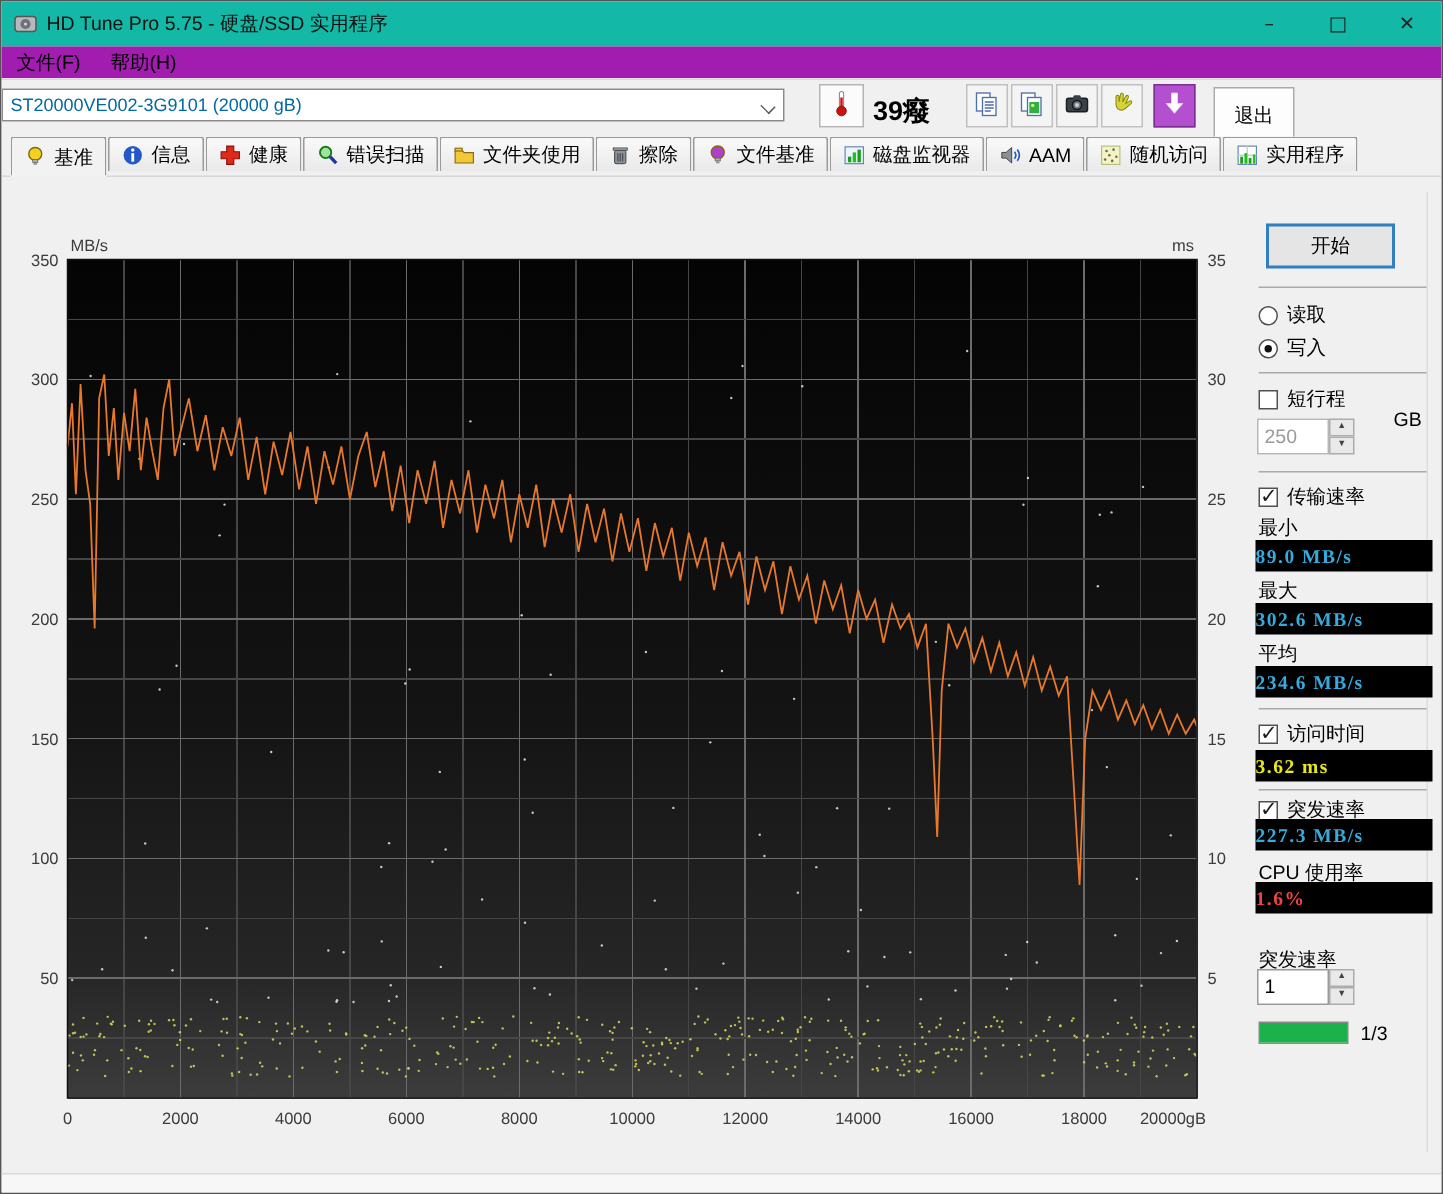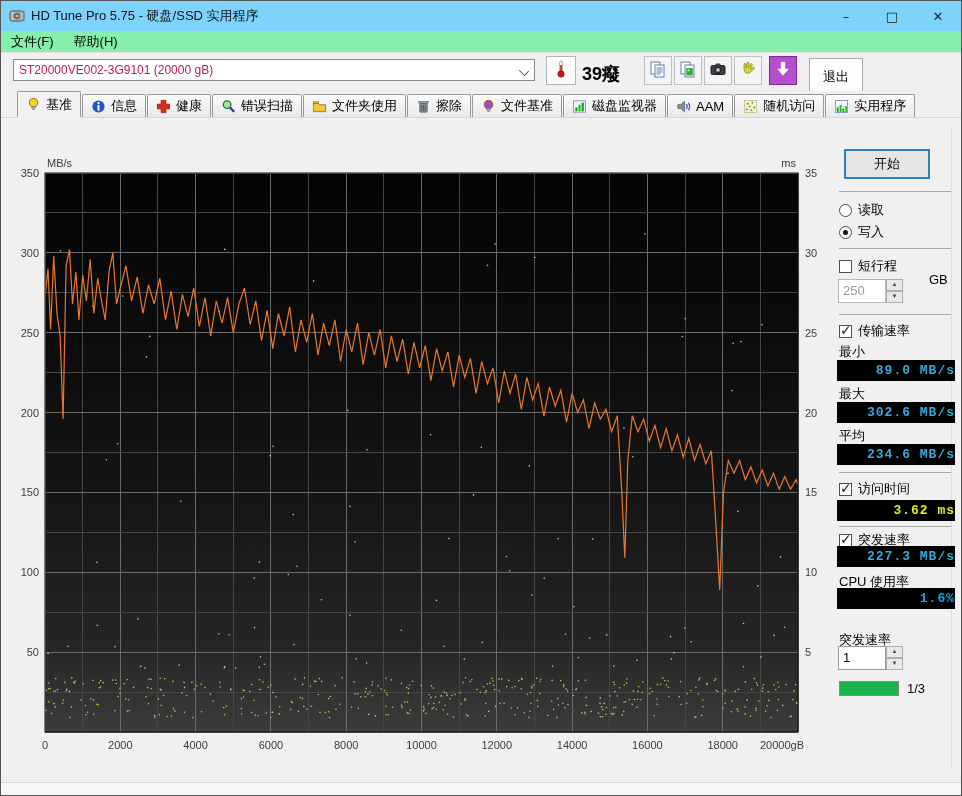--- a/index.html
+++ b/index.html
@@ -1,42 +1,42 @@
 <!DOCTYPE html>
 <html><head>
 <meta charset="utf-8">
 <style>
   * { margin:0; padding:0; box-sizing:border-box; }
   html,body { width:962px; height:796px; }
   body { font-family:"Liberation Sans","DejaVu Sans",sans-serif; font-size:13px; color:#000; background:#f0f0f0; }
   .win { position:relative; width:962px; height:796px; background:#f0f0f0; border:1px solid #555; overflow:hidden; }
 
   
-  .titlebar { position:absolute; left:0; top:0; width:100%; height:30px; background:#7dd3fc; display:flex; align-items:center; }
+  .titlebar { position:absolute; left:0; top:0; width:100%; height:30px; background:#14b8a6; display:flex; align-items:center; }
   .titlebar .appicon { margin:0 6px 0 8px; width:16px; height:16px; }
   .titlebar .title { font-size:13px; color:#111; }
   .caption-btns { position:absolute; right:0; top:0; height:30px; display:flex; }
   .cap-btn { width:46px; height:30px; display:flex; align-items:center; justify-content:center; font-size:13px; color:#222; font-family:"DejaVu Sans",sans-serif; }
 
   
-  .menubar { position:absolute; left:0; top:30px; width:100%; height:22px; background:#86efac; border-bottom:1px solid #e2e2e2; display:flex; align-items:center; }
+  .menubar { position:absolute; left:0; top:30px; width:100%; height:22px; background:#a21caf; border-bottom:1px solid #e2e2e2; display:flex; align-items:center; }
   .menu-item { padding:2px 10px; font-size:13px; }
 
   
   .toolbar { position:absolute; left:0; top:52px; width:100%; height:38px; background:#f0f0f0; }
-  .drive-select { position:absolute; left:12px; top:6px; width:522px; height:22px; background:#fff; border:1px solid #8a8a8a; font-size:12px; line-height:20px; padding-left:5px; color:#be185d; font-family:"Liberation Sans",sans-serif; }
+  .drive-select { position:absolute; left:0; top:6px; width:522px; height:22px; background:#fff; border:1px solid #8a8a8a; font-size:12px; line-height:20px; padding-left:5px; color:#0369a1; font-family:"Liberation Sans",sans-serif; }
   .drive-select .chev { position:absolute; right:6px; top:7px; width:8px; height:8px; border-right:1.5px solid #555; border-bottom:1.5px solid #555; transform:rotate(45deg) scale(1,0.8); }
   .temp-btn { position:absolute; left:545px; top:3px; width:30px; height:29px; background:#fbfbfb; border:1px solid #b5b5b5; display:flex; align-items:center; justify-content:center; }
   .temp-text { position:absolute; left:581px; top:9px; font-weight:bold; font-size:18px; }
   .tool-btn { position:absolute; top:3px; width:28px; height:29px; background:#f4f4f4; border:1px solid #c0c0c0; display:flex; align-items:center; justify-content:center; }
   .tool-btn.purple { background:#b44fd0; border:1px solid #7a2f92; }
   .exit-btn { position:absolute; left:808px; top:5px; width:54px; height:38px; background:#fdfdfd; border:1px solid #aaaaaa; font-size:13px; display:flex; align-items:center; justify-content:center; }
 
   
-  .tabbar { position:absolute; left:0; top:90px; width:100%; height:27px; background:#f0f0f0; border-bottom:1px solid #d6d6d6; padding-left:16px; display:flex; align-items:flex-end; }
+  .tabbar { position:absolute; left:0; top:90px; width:100%; height:27px; background:#f0f0f0; border-bottom:1px solid #d6d6d6; padding-left:6px; display:flex; }
   .tab { display:inline-flex; align-items:center; gap:5px; height:23px; padding:0 8px; border:1px solid #9a9a9a; border-bottom:none; border-radius:2px 2px 0 0; background:linear-gradient(#fafafa,#e9e9e9); font-size:13px; margin-right:1px; }
   .tab.active { height:26px; background:#f2f2f2; position:relative; z-index:2; box-shadow:0 1px 0 #f2f2f2; }
   .tab .ticon { width:15px; height:15px; display:inline-block; }
 
   
   .content { position:absolute; left:0; top:117px; width:100%; height:664px; background:#f0f0f0; }
   #chart-svg { position:absolute; left:0; top:13px; }
   .vline { position:absolute; left:950px; top:10px; width:1px; height:640px; background:#dcdcdc; }
 
   
@@ -46,23 +46,23 @@
   .ctl { position:absolute; left:8px; display:flex; align-items:center; gap:6px; }
   .rb { width:13px; height:13px; border:1px solid #505050; border-radius:50%; background:#fff; position:relative; flex:none; }
   .rb.on::after { content:""; position:absolute; left:3px; top:3px; right:3px; bottom:3px; border-radius:50%; background:#111; }
   .cb { width:13px; height:13px; border:1px solid #505050; background:#fff; position:relative; flex:none; }
   .cb.on::after { content:"\2713"; position:absolute; left:0px; top:-4px; font-size:14px; font-weight:bold; color:#1a1a1a; }
   .spinbox { position:absolute; display:flex; }
   .spin-val { width:48px; height:24px; border:1px solid #9a9a9a; background:#fff; padding:3px 4px; font-size:13px; }
   .spin-val.disabled { color:#9a9a9a; border-color:#b8b8b8; }
   .spin-btns { width:17px; height:24px; display:flex; flex-direction:column; }
   .spin-btns div { flex:1; border:1px solid #adadad; background:#e9e9e9; font-size:6px; line-height:9px; text-align:center; color:#444; }
-  .lcd { position:absolute; left:6px; width:118px; height:21px; background:#000; color:#35aadc; font-family:Liberation Mono, monospace; font-weight:bold; font-size:13px; text-align:right; line-height:21px; letter-spacing:1px; }
+  .lcd { position:absolute; left:6px; width:118px; height:21px; background:#000; color:#35aadc; font-family:Liberation Serif, serif; font-weight:bold; font-size:13px; text-align:left; line-height:21px; letter-spacing:1px; }
   .lcd.yellow { color:#e8e81a; }
-  .lcd.white { color:#0ea5e9; }
+  .lcd.white { color:#ef4444; }
   .plabel { position:absolute; left:8px; font-size:13px; }
   .progress { position:absolute; left:8px; width:60px; height:15px; border:1px solid #8a8a8a; background:#fff; }
   .progress .fill { height:100%; background:#1cb24b; }
 
   
   .statusbar { position:absolute; left:0; top:781px; width:100%; height:15px; background:#f7f7f7; border-top:1px solid #d8d8d8; }
 </style>
 </head>
 <body>
 

